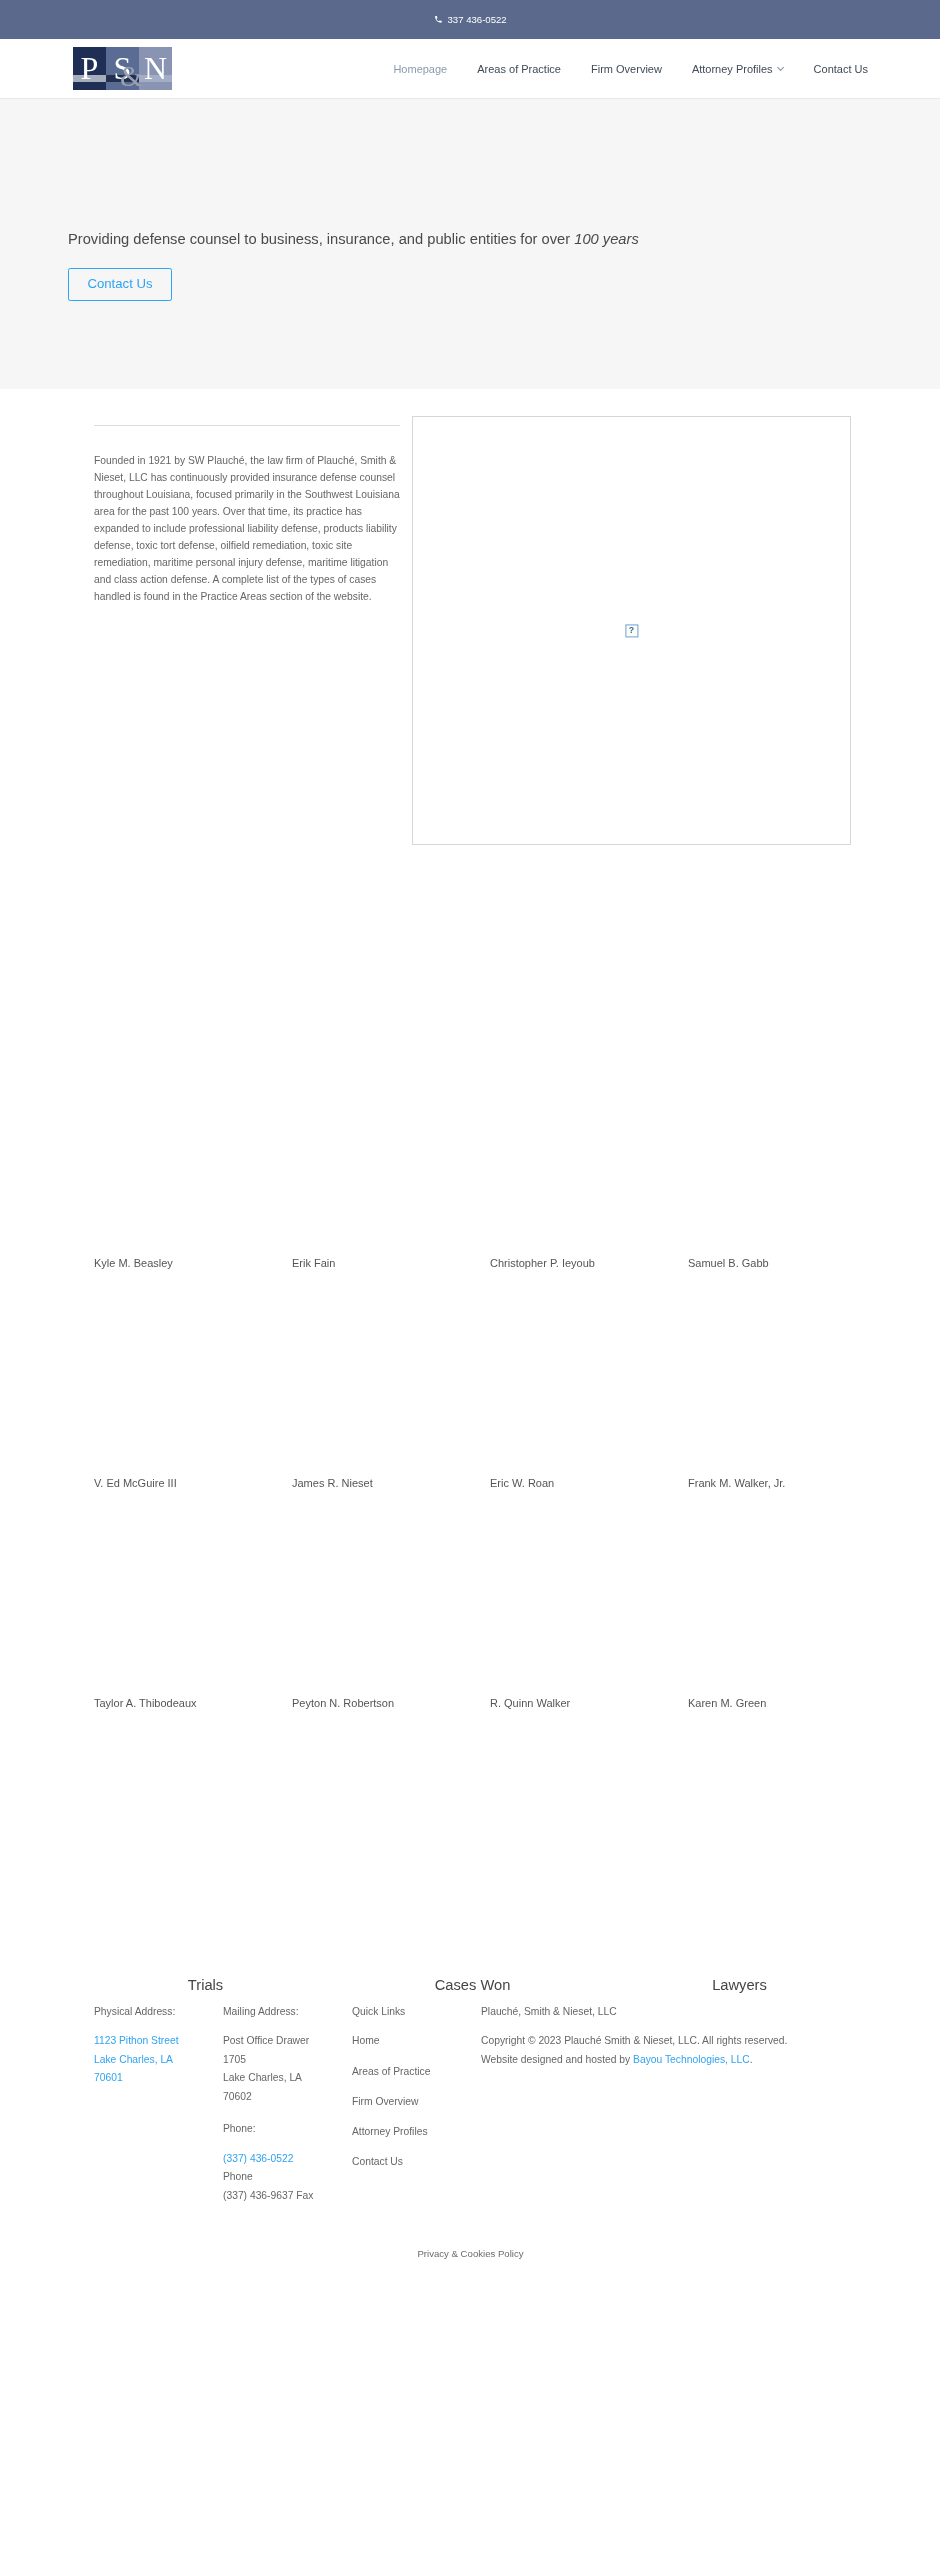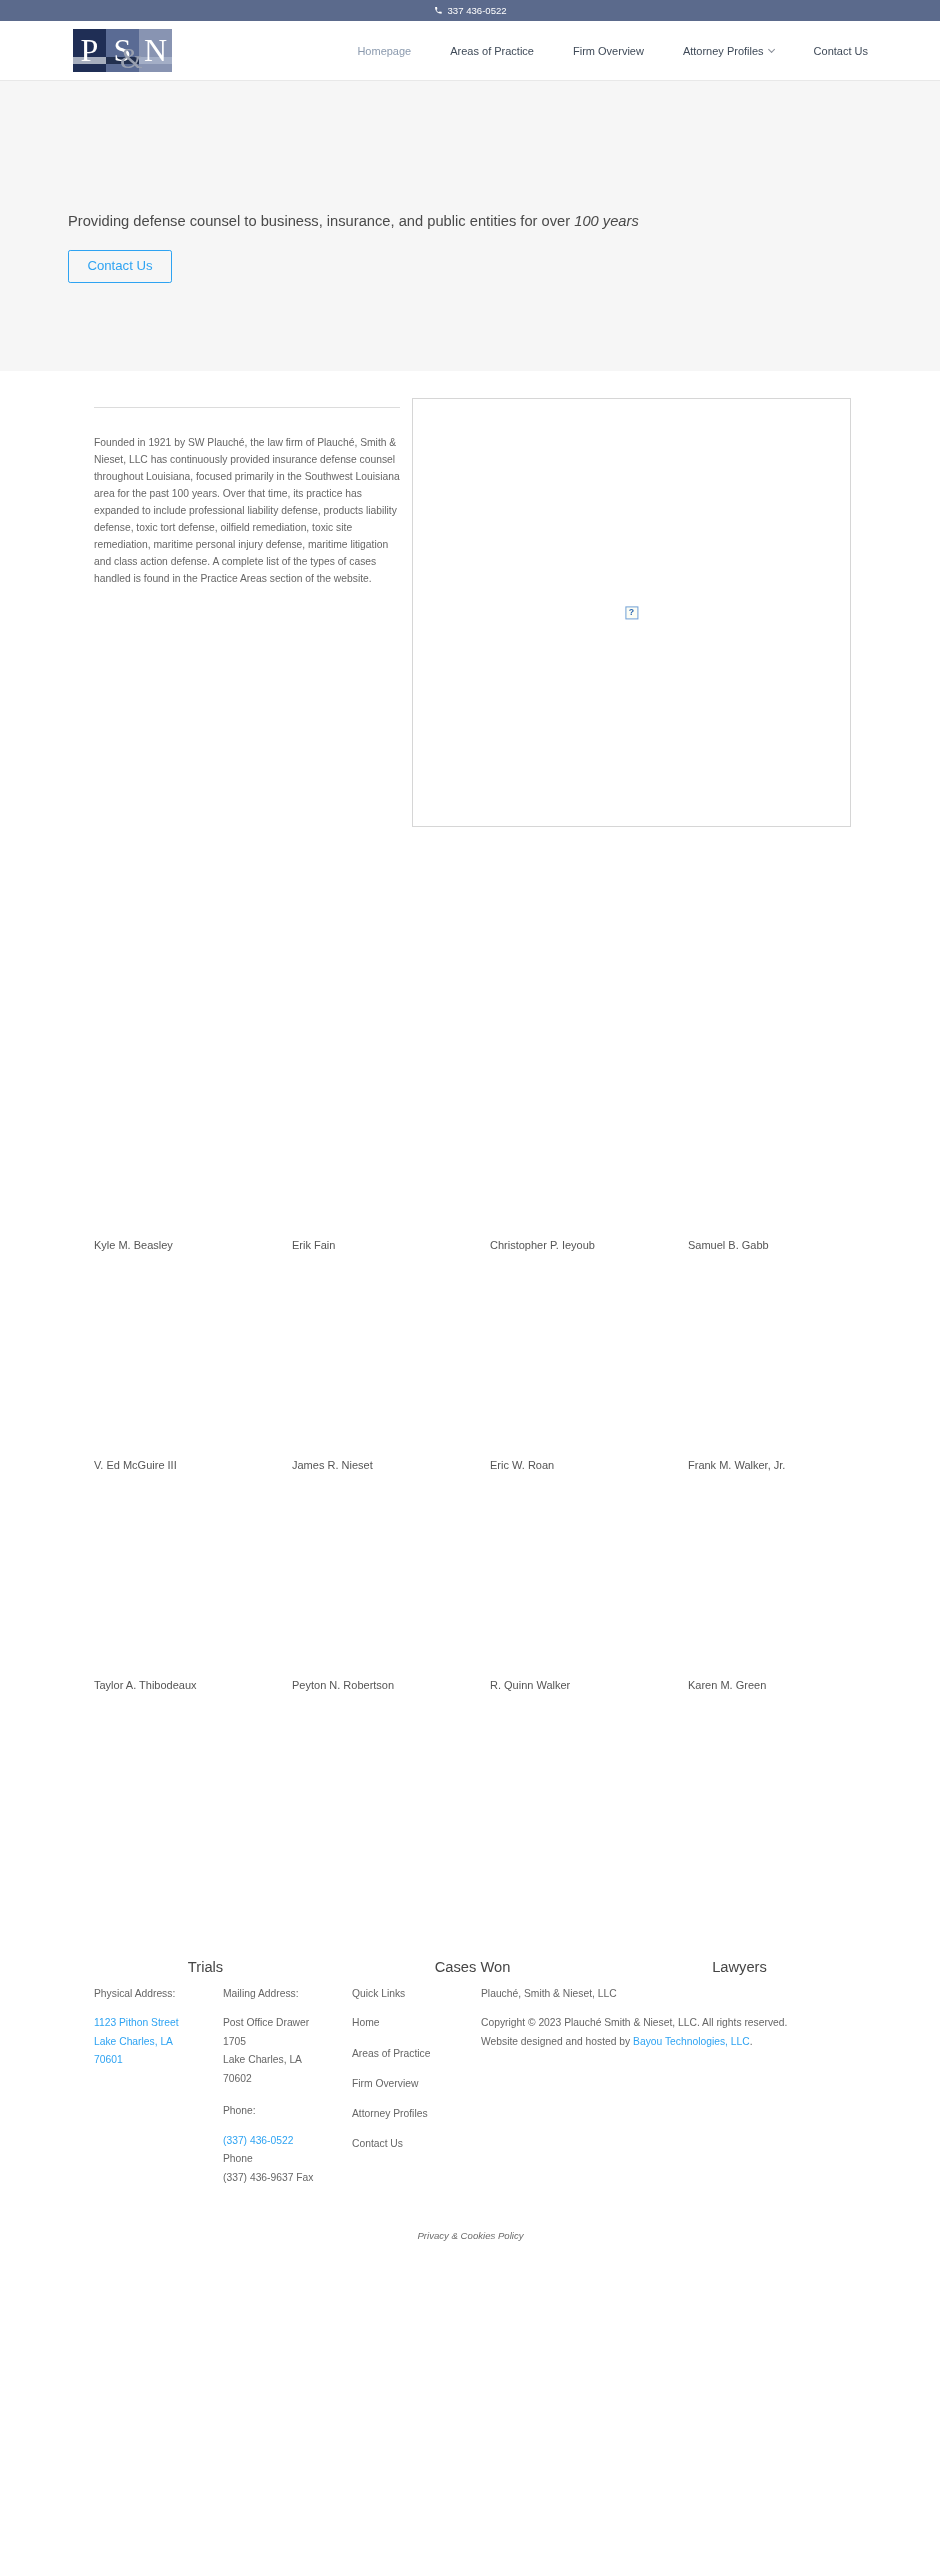--- a/index.html
+++ b/index.html
@@ -1,36 +1,36 @@
 <!DOCTYPE html>
 <html style="font-size:11.8px"><head>
 <meta charset="utf-8">
 <style>
   * { margin:0; padding:0; box-sizing:border-box; }
   html,body { width:941px; background:#ffffff; font-family:"Liberation Sans", sans-serif; }
 
   
-  .topbar { height:21px; background:#5b6a8c; display:flex; align-items:center; justify-content:center; color:#fff; font-size:9.6px; }
+  .topbar { height:39px; background:#5b6a8c; display:flex; align-items:center; justify-content:center; color:#fff; font-size:9.6px; }
   .topbar a { color:#fff; text-decoration:none; display:flex; align-items:center; gap:4.4px; }
   .phone-svg { width:8.8px; height:8.8px; fill:#fff; display:block; }
 
   
   .header { height:60px; background:#fff; border-bottom:0.7px solid #e8e8e8; display:flex; align-items:center; justify-content:space-between; padding:0 73px; }
   .logo { width:100px; height:43px; display:flex; position:relative; cursor:pointer; }
   .logo-panel { width:33px; position:relative; display:flex; align-items:center; justify-content:center; font-family:"Liberation Serif", serif; color:#fff; font-size:32px; line-height:43px; }
   .panel-1 { background:#1f2e55; }
   .panel-2 { background:#5a6b94; }
   .panel-3 { background:#8894b2; }
   .band { position:absolute; left:0; right:0; top:28px; height:6.6px; z-index:1; }
   .band-1 { background:#a6aebe; }
   .band-2 { background:#22304f; }
   .band-3 { background:#a3aec6; }
   .logo-letter { position:relative; z-index:2; }
   .logo-amp { position:absolute; left:47px; bottom:-2.9px; z-index:3; font-family:"Liberation Serif", serif; font-size:29px; color:#99a0b0; }
-  .nav { display:flex; align-items:flex-start; gap:39px; font-size:11px; color:#3f4a58; }
+  .nav { display:flex; align-items:flex-start; gap:30px; font-size:11px; color:#3f4a58; }
   .nav-item { text-decoration:none; color:#3f4a58; cursor:pointer; display:flex; align-items:center; }
   .nav-item.active { color:#8b9aae; }
   .chev { width:5.1px; height:5.1px; border-right:1.1px solid #8a8f99; border-bottom:1.1px solid #8a8f99; transform:rotate(45deg); display:inline-block; margin-left:5.9px; margin-top:-2.9px; }
 
   
   .hero { height:290px; background:#f6f6f6; padding:130px 0 0 68px; }
   .hero-heading { font-size:14.7px; font-weight:400; color:#4a4a4a; line-height:20.6px; }
   .hero-cta { display:inline-block; margin-top:18.4px; border:1.5px solid #2ea3f2; color:#2ea3f2; font-size:13.2px; line-height:16px; padding:7.3px 18.4px; border-radius:2.2px; background:transparent; text-decoration:none; cursor:pointer; }
 
   
@@ -57,21 +57,21 @@
   .footer { padding:9.6px 94px 0 94px; font-size:10.3px; color:#666666; }
   .footer-grid { display:grid; grid-template-columns:91px 91px 91px 365px; column-gap:38px; }
   .f-heading { font-size:10.3px; color:#666666; margin-bottom:14.7px; line-height:13.2px; }
   .f-line { line-height:18.4px; }
   .f-link { color:#2ea3f2; text-decoration:none; cursor:pointer; }
   .f-phone-heading { margin-top:16px; line-height:13.2px; }
   .f-phone-lines { margin-top:14.7px; }
   .quick-item { display:block; line-height:18.4px; margin-bottom:11.8px; color:#666666; text-decoration:none; cursor:pointer; }
   .f-copy { line-height:18.4px; }
   .footer-bottom { text-align:center; padding:43px 0 5.9px 0; font-size:9.6px; color:#6b6b6b; }
-  .footer-bottom a { color:#6b6b6b; text-decoration:none; cursor:pointer;font-style:italic; }
+  .footer-bottom a { color:#6b6b6b; text-decoration:none; cursor:pointer; }
 </style>
 </head>
 <body>
 
 <div class="topbar">
   <a>
     <svg class="phone-svg" viewBox="0 0 24 24">
         <path d="M6.62 10.79c1.44 2.83 3.76 5.14 6.59 6.59l2.2-2.2c.27-.27.67-.36 1.02-.24 1.12.37 2.33.57 3.57.57.55 0 1 .45 1 1V20c0 .55-.45 1-1 1-9.39 0-17-7.61-17-17 0-.55.45-1 1-1h3.5c.55 0 1 .45 1 1 0 1.25.2 2.45.57 3.57.11.35.03.74-.25 1.02l-2.2 2.2z"></path>
       </svg>
     <span>337 436-0522</span>

